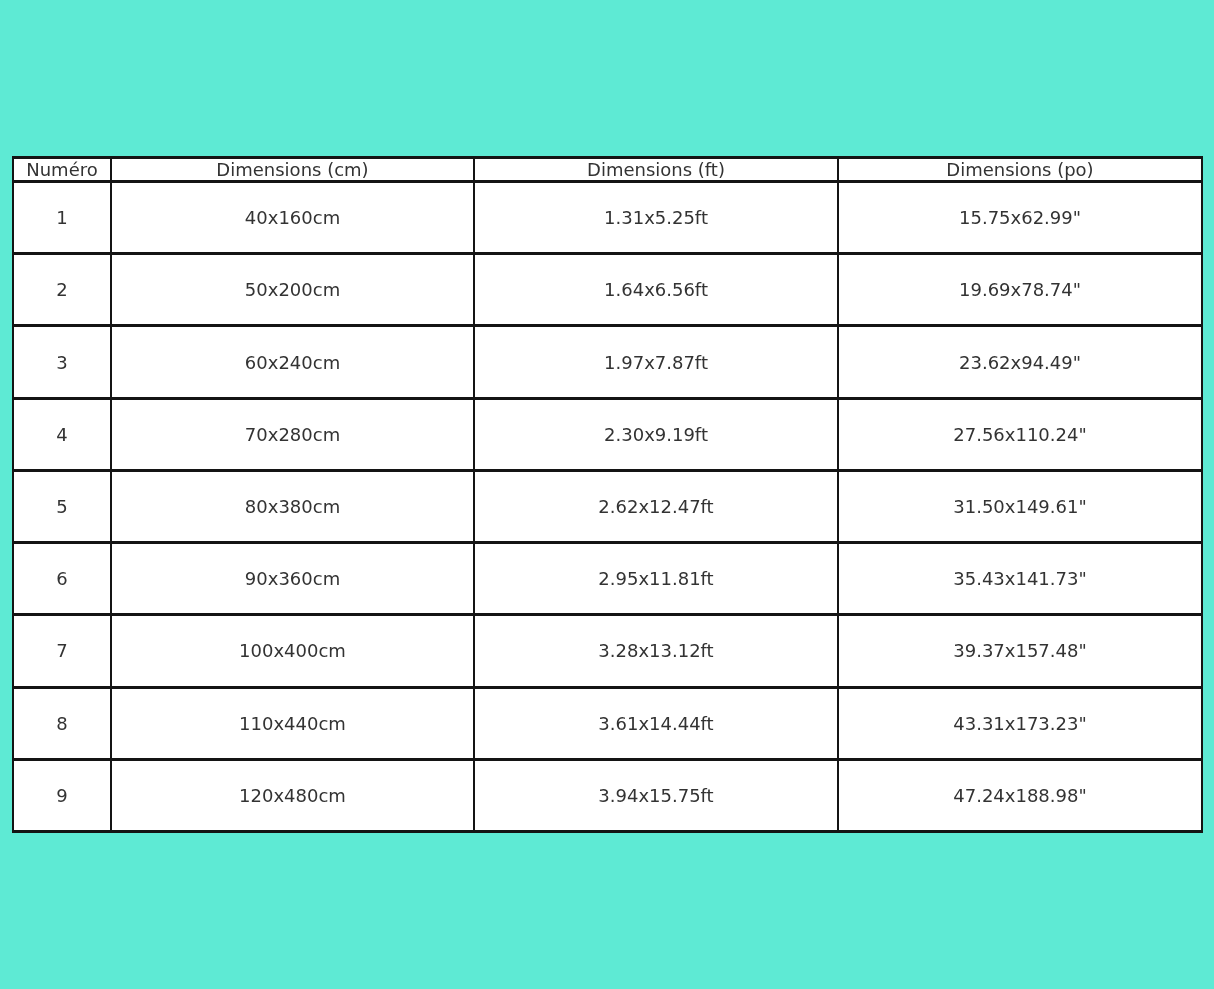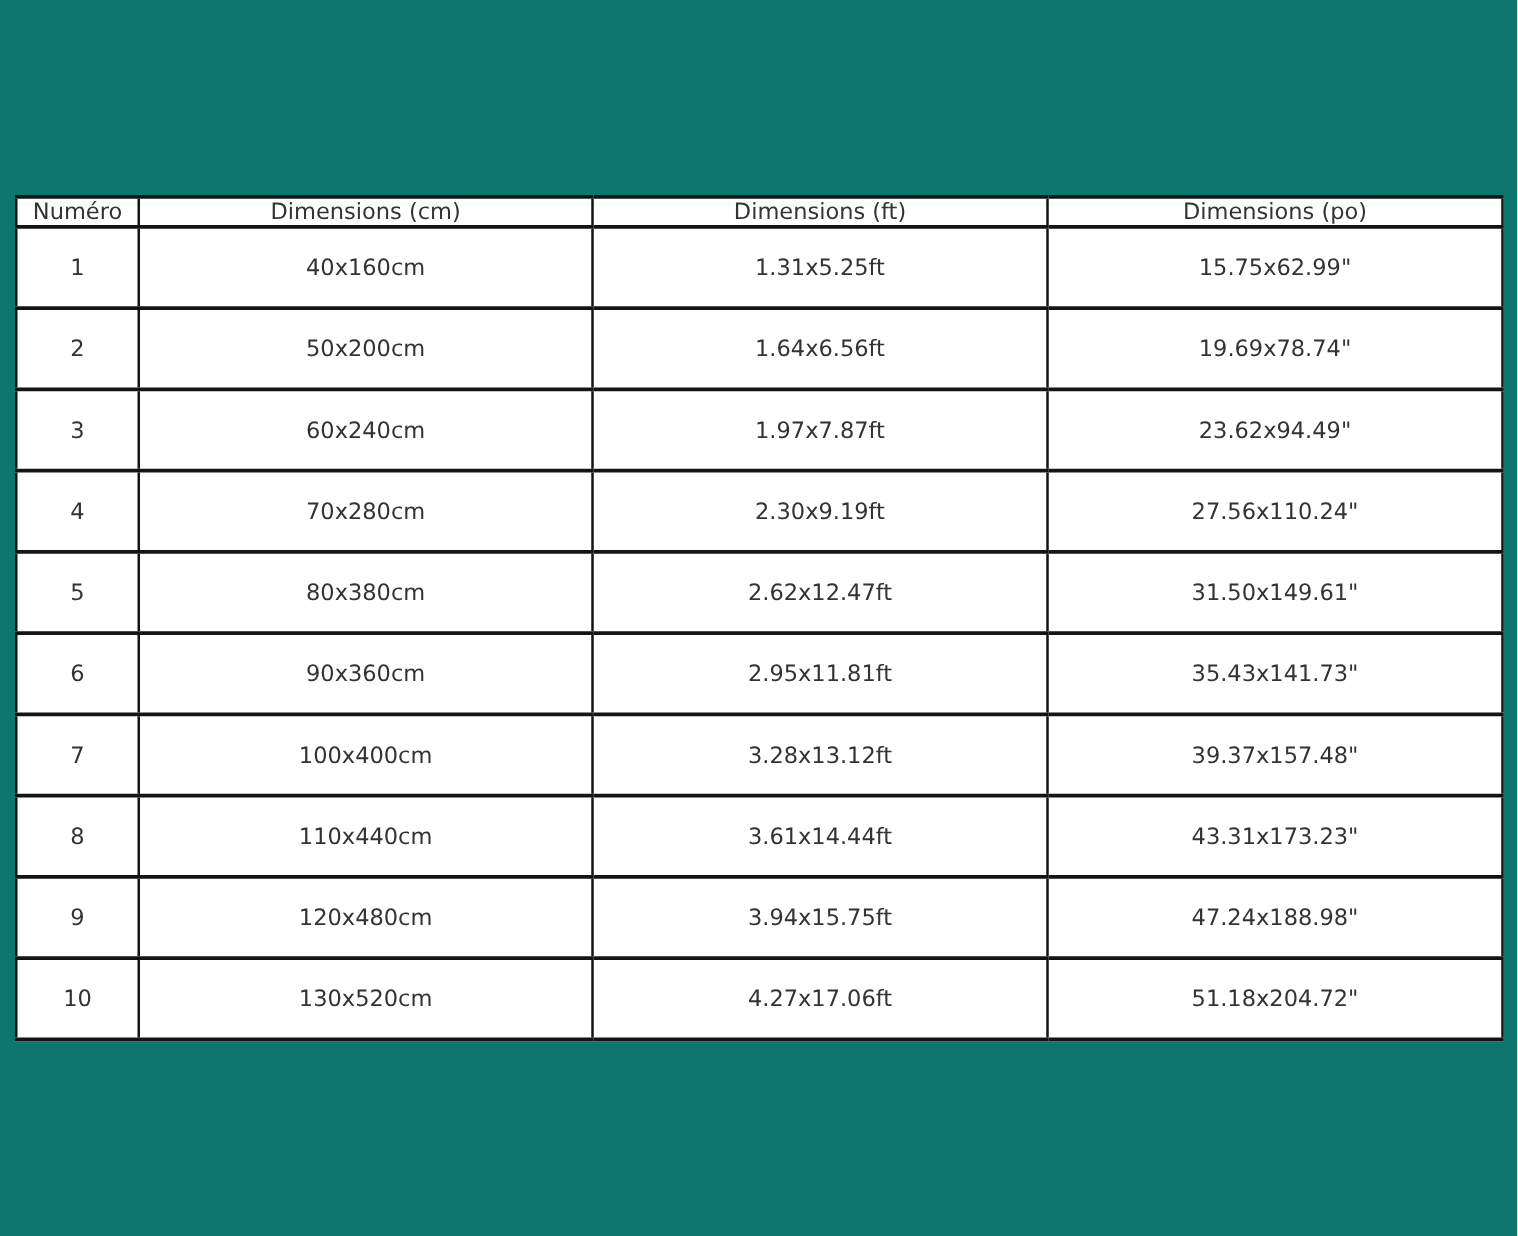--- a/index.html
+++ b/index.html
@@ -7,21 +7,21 @@
     width: 1214px;
     height: 989px;
     background: #ffffff;
     font-family: "DejaVu Sans", "Liberation Sans", sans-serif;
     overflow: hidden;
   }
   .page {
     position: relative;
     width: 1214px;
     height: 989px;
-    background: #0f766e;
+    background: #5eead4;
   }
   table.dim-table {
     position: absolute;
     left: 12px;
     top: 156px;
     width: 1189px;
     height: 677px;
     border-collapse: collapse;
     table-layout: fixed;
     background: #ffffff;
@@ -113,21 +113,15 @@
           <td>110x440cm</td>
           <td>3.61x14.44ft</td>
           <td>43.31x173.23"</td>
         </tr>
         <tr>
           <td>9</td>
           <td>120x480cm</td>
           <td>3.94x15.75ft</td>
           <td>47.24x188.98"</td>
         </tr>
-        <tr>
-          <td>10</td>
-          <td>130x520cm</td>
-          <td>4.27x17.06ft</td>
-          <td>51.18x204.72"</td>
-        </tr>
       </tbody>
   </table>
 </div>
 
 </body></html>

